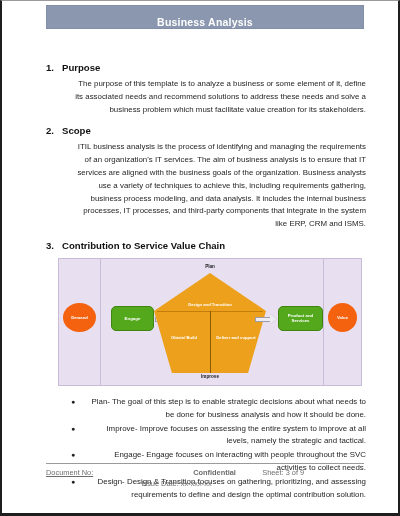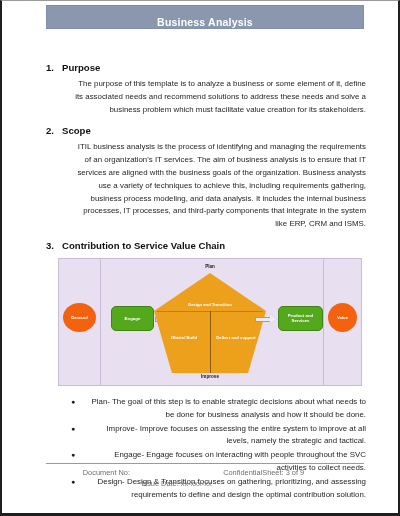--- a/index.html
+++ b/index.html
@@ -244,22 +244,22 @@
     border-top: 1px solid #9a9a9a;
     padding-top: 3px;
     color: #6d6d6d;
     font-size: 7.4px;
     line-height: 1.5;
   }
   .footer-row {
     display: flex;
     width: 100%;
   }
-  .f-left   { flex: 0 0 38%; text-align: center; }
-  .f-center { flex: 0 0 30%; text-align: right; }
+  .f-left   { flex: 0 0 38%; text-align: left; text-decoration: underline; }
+  .f-center { flex: 0 0 30%; text-align: center; font-weight: bold; }
   .f-right  { flex: 1 1 auto; }
 </style>
 </head>
 <body>
 
 <div id="page">
 
   <div class="banner">
     <span class="banner-title">Business Analysis</span>
   </div>

